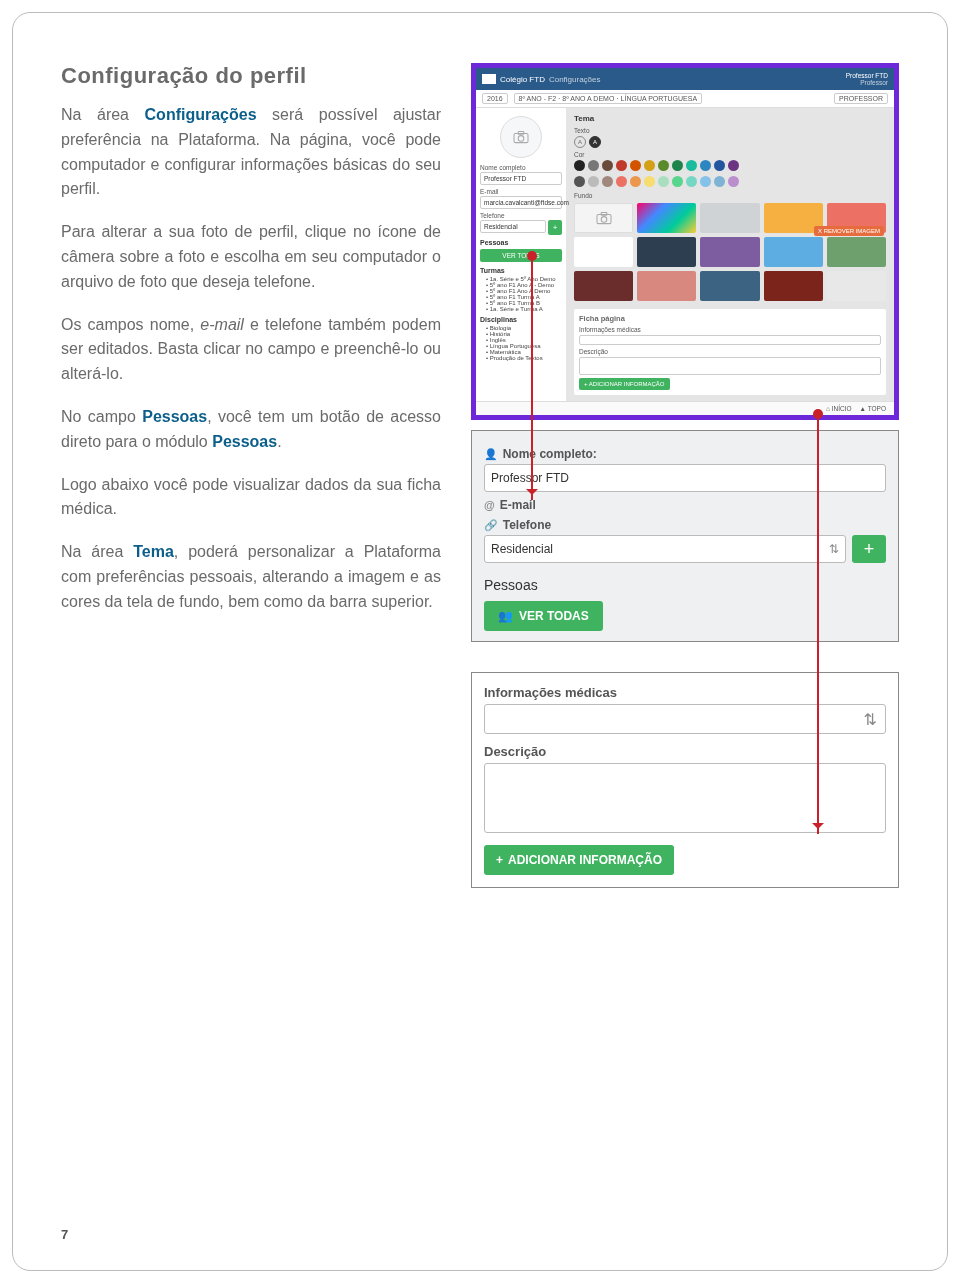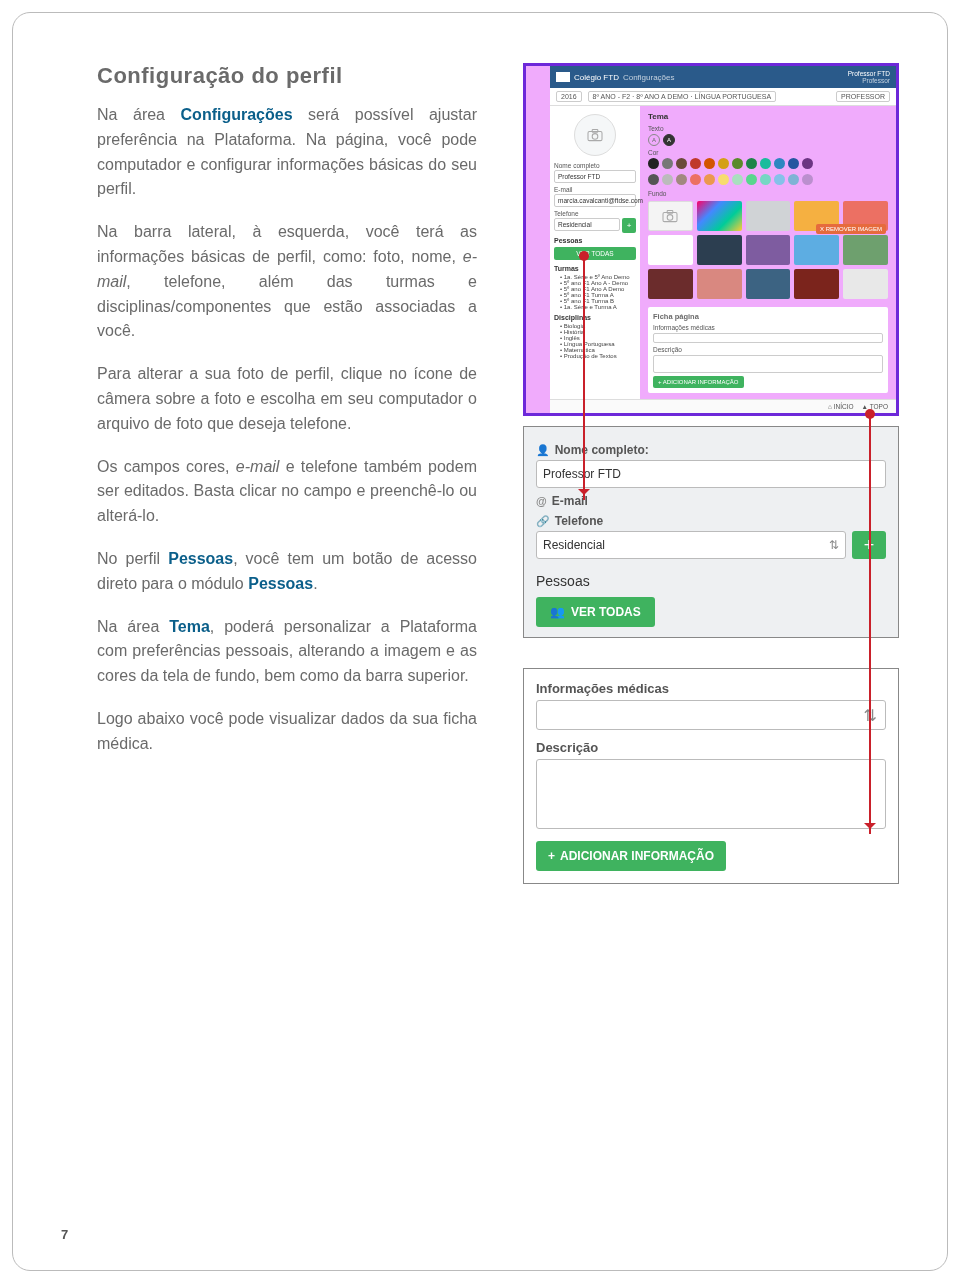--- a/index.html
+++ b/index.html
@@ -13,22 +13,21 @@
   }
   .page-frame {
     position: absolute;
     left: 12px; top: 12px; right: 12px; bottom: 12px;
     border: 1px solid #bbb;
     border-radius: 18px;
     padding: 50px 48px 30px 48px;
   }
   .two-col {
     display: flex;
-    gap: 46px;
-    margin-left: 36px;
+    gap: 30px;
   }
   .left-col { width: 380px; }
   .right-col { flex: 1; position: relative; }
 
   h2.title {
     font-size: 22px;
     font-weight: 700;
     color: #6a6a6a;
     letter-spacing: 0.5px;
     margin-bottom: 14px;
@@ -38,25 +37,24 @@
     line-height: 1.55;
     color: #6a6a6a;
     margin-bottom: 18px;
     text-align: justify;
   }
   .hl { color: #0b5f8a; font-weight: 600; }
   .it { font-style: italic; }
 
   
   .app-shot {
-    border: 3px solid #6d28d9;
-    background: #f0abfc;
+    border: 5px solid #6d28d9;
+    background: #e5e5e5;
     font-size: 8px;
     position: relative;
-    padding-left: 24px;
   }
   .app-header {
     background: #2a5a8a;
     color: #fff;
     display: flex;
     align-items: center;
     justify-content: space-between;
     padding: 4px 6px;
     font-size: 8px;
   }
@@ -201,39 +199,36 @@
 <div class="page-frame">
   <div class="two-col">
 
     <div class="left-col">
       <h2 class="title">Configuração do perfil</h2>
 
       <p class="para">
         <span>Na área </span><span class="hl">Configurações</span><span> será possível ajustar preferência na Plataforma. Na página, você pode computador e configurar informações básicas do seu perfil.</span>
       </p>
 
+
+      <p class="para">Para alterar a sua foto de perfil, clique no ícone de câmera sobre a foto e escolha em seu computador o arquivo de foto que deseja telefone.</p>
+
       <p class="para">
-        <span>Na barra lateral, à esquerda, você terá as informações básicas de perfil, como: foto, nome, </span><span class="it">e-mail</span><span>, telefone, além das turmas e disciplinas/componentes que estão associadas a você.</span>
+        <span>Os campos nome, </span><span class="it">e-mail</span><span> e telefone também podem ser editados. Basta clicar no campo e preenchê-lo ou alterá-lo.</span>
       </p>
 
-      <p class="para">Para alterar a sua foto de perfil, clique no ícone de câmera sobre a foto e escolha em seu computador o arquivo de foto que deseja telefone.</p>
-
       <p class="para">
-        <span>Os campos cores, </span><span class="it">e-mail</span><span> e telefone também podem ser editados. Basta clicar no campo e preenchê-lo ou alterá-lo.</span>
+        <span>No campo </span><span class="hl">Pessoas</span><span>, você tem um botão de acesso direto para o módulo </span><span class="hl">Pessoas</span><span>.</span>
       </p>
 
-      <p class="para">
-        <span>No perfil </span><span class="hl">Pessoas</span><span>, você tem um botão de acesso direto para o módulo </span><span class="hl">Pessoas</span><span>.</span>
-      </p>
+      <p class="para">Logo abaixo você pode visualizar dados da sua ficha médica.</p>
 
       <p class="para">
         <span>Na área </span><span class="hl">Tema</span><span>, poderá personalizar a Plataforma com preferências pessoais, alterando a imagem e as cores da tela de fundo, bem como da barra superior.</span>
       </p>
-
-      <p class="para">Logo abaixo você pode visualizar dados da sua ficha médica.</p>
     </div>
 
     <div class="right-col">
 
       <div class="app-shot">
         <div class="app-header">
           <div class="brand">
             <span class="logo"></span>
             <span>Colégio FTD</span>
             <span style="opacity:.7">Configurações</span>

